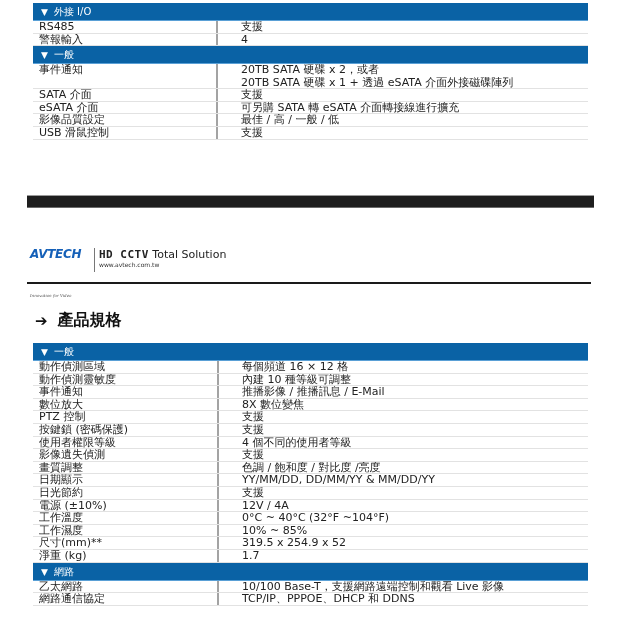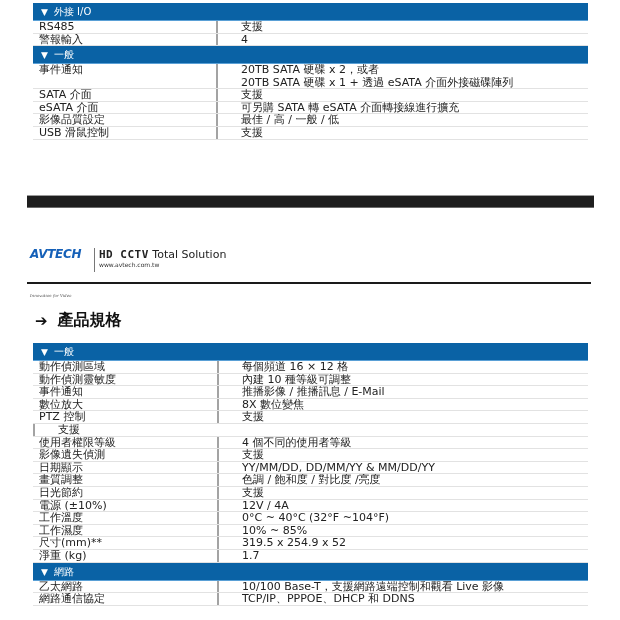--- a/index.html
+++ b/index.html
@@ -125,37 +125,38 @@
     </div>
   <div class="row">
       <div class="cell-l">數位放大</div>
       <div class="cell-r">8X 數位變焦</div>
     </div>
   <div class="row">
       <div class="cell-l">PTZ 控制</div>
       <div class="cell-r">支援</div>
     </div>
   <div class="row">
+      <div class="cell-l">按鍵鎖 (密碼保護)</div>
       <div class="cell-r">支援</div>
     </div>
   <div class="row">
       <div class="cell-l">使用者權限等級</div>
       <div class="cell-r">4 個不同的使用者等級</div>
     </div>
   <div class="row">
       <div class="cell-l">影像遺失偵測</div>
       <div class="cell-r">支援</div>
     </div>
   <div class="row">
+      <div class="cell-l">畫質調整</div>
+      <div class="cell-r">色調 / 飽和度 / 對比度 /亮度</div>
+    </div>
+  <div class="row">
       <div class="cell-l">日期顯示</div>
       <div class="cell-r">YY/MM/DD, DD/MM/YY &amp; MM/DD/YY</div>
-    </div>
-  <div class="row">
-      <div class="cell-l">畫質調整</div>
-      <div class="cell-r">色調 / 飽和度 / 對比度 /亮度</div>
     </div>
   <div class="row">
       <div class="cell-l">日光節約</div>
       <div class="cell-r">支援</div>
     </div>
   <div class="row">
       <div class="cell-l">電源 (±10%)</div>
       <div class="cell-r">12V / 4A</div>
     </div>
   <div class="row">

